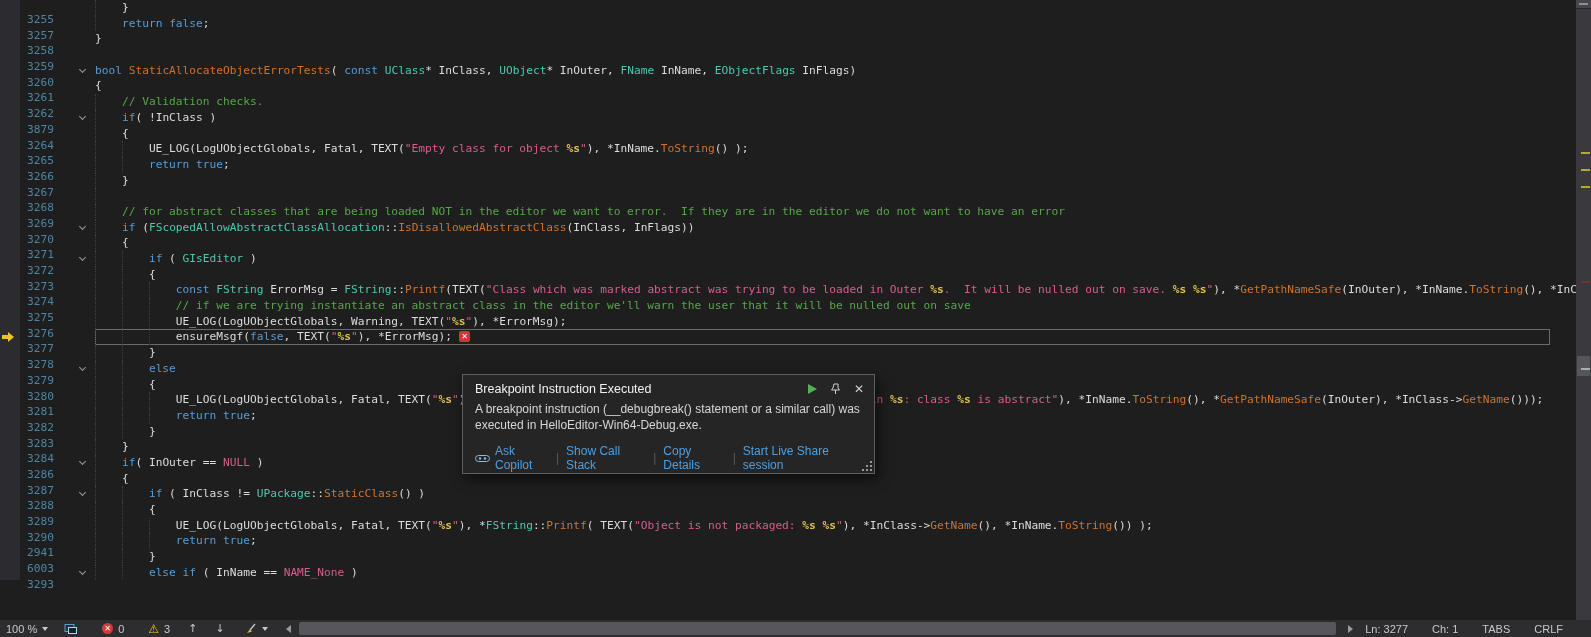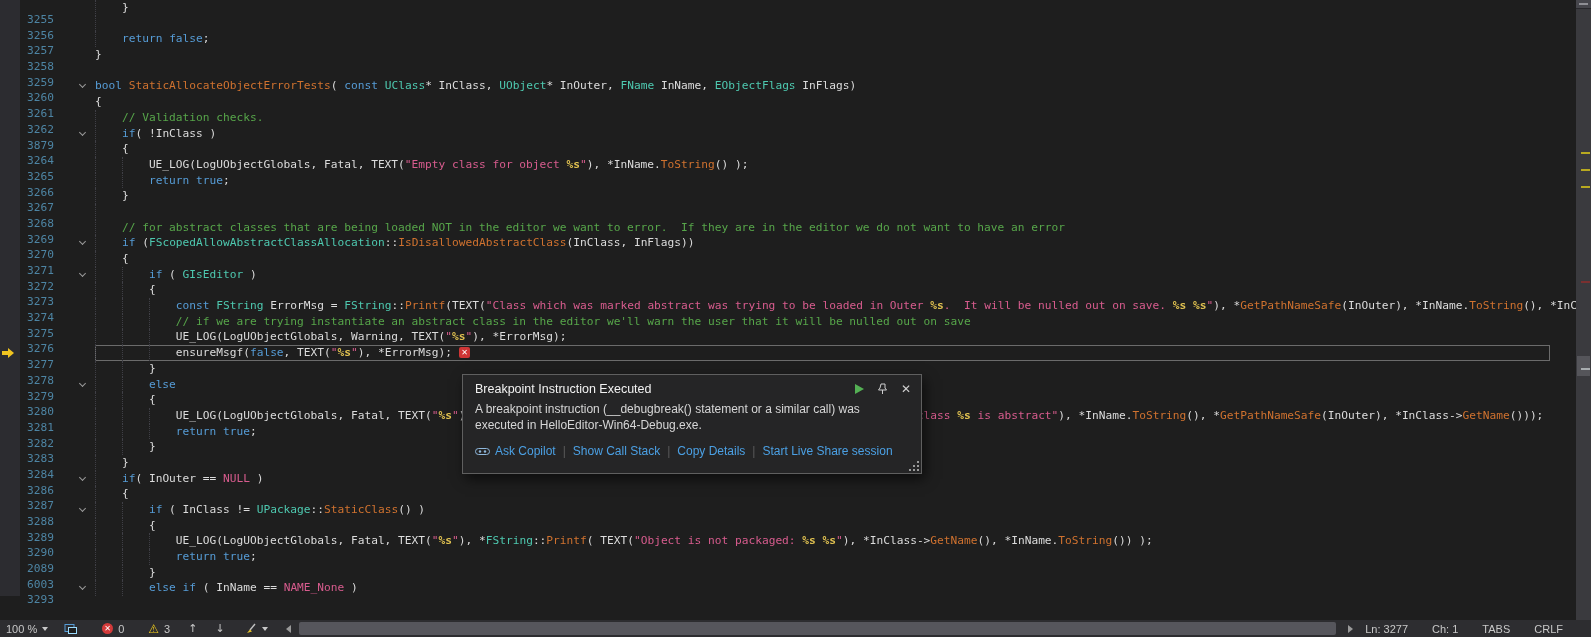--- a/index.html
+++ b/index.html
@@ -24,21 +24,21 @@
   .err-x{display:inline-block;width:11px;height:11px;background:var(--ensure-x-bg,#cf3535);border-radius:2px;color:#fff;font-size:8px;line-height:11px;text-align:center;margin-left:7px;font-family:"Liberation Sans",sans-serif;vertical-align:1px;}
 
   
   .vscroll{position:absolute;right:0;top:0;width:15px;height:620px;background:#3a3a3e;}
   .split-grip{position:absolute;right:0;top:0;width:15px;height:9px;background:#46464c;border-bottom:1px solid #28282c;}
   .split-grip::after{content:"";position:absolute;left:3px;top:3px;width:9px;height:2px;background:#8f8f95;}
   .sb-thumb{position:absolute;left:1px;width:13px;background:#55555a;}
   .sb-mark{position:absolute;right:1px;width:9px;height:2px;}
 
   
-  .popup{position:absolute;left:462px;top:374px;width:460px;height:100px;background:#252526;border:1px solid #5f5f5f;box-shadow:3px 5px 12px rgba(0,0,0,.6);color:#dcdcdc;font-size:12px;z-index:10;}
+  .popup{position:absolute;left:462px;top:374px;width:413px;height:100px;background:#252526;border:1px solid #5f5f5f;box-shadow:3px 5px 12px rgba(0,0,0,.6);color:#dcdcdc;font-size:12px;z-index:10;}
   .popup-header{display:flex;align-items:center;padding:7px 10px 2px 12px;}
   .popup-title{flex:1;color:#f2f2f2;font-size:12.5px;}
   .popup-icons{display:flex;align-items:center;gap:13px;}
   .icon-play{width:0;height:0;border-left:9px solid #54b054;border-top:5px solid transparent;border-bottom:5px solid transparent;cursor:pointer;}
   .icon-pin svg,.icon-copilot svg,.icon-broom svg,.icon-health svg{display:block;}
   .icon-close{color:#d0d0d0;font-size:12px;cursor:pointer;font-family:"DejaVu Sans",sans-serif;}
   .popup-body{padding:3px 12px 6px 12px;line-height:16px;color:#d6d6d6;}
   .popup-footer{display:flex;align-items:center;gap:7px;padding:5px 12px 8px 12px;}
   .plink{color:var(--link-blue,#4ba0e4);display:inline-flex;align-items:center;gap:5px;cursor:pointer;}
   .link-sep{color:#5a5a5a;}
@@ -70,26 +70,20 @@
 <div class="editor">
   <div id="lines">
       <div class="line">
         <div class="bp"></div>
         <div class="num">3255</div>
         <div class="fold"></div>
         <div class="code"><span class="guide" style="left: 0px;"></span><span class="tok tok-p" style="color: rgb(220, 220, 220);">    }</span></div>
       </div>
       <div class="line">
         <div class="bp"></div>
-        <div class="num">3256</div>
-        <div class="fold"></div>
-        <div class="code"><span class="guide" style="left: 0px;"></span></div>
-      </div>
-      <div class="line">
-        <div class="bp"></div>
         <div class="num">3257</div>
         <div class="fold"></div>
         <div class="code"><span class="guide" style="left: 0px;"></span><span class="tok tok-p" style="color: rgb(220, 220, 220);">    </span><span class="tok tok-k" style="color: rgb(86, 156, 214);">return</span><span class="tok tok-p" style="color: rgb(220, 220, 220);"> </span><span class="tok tok-k" style="color: rgb(86, 156, 214);">false</span><span class="tok tok-p" style="color: rgb(220, 220, 220);">;</span></div>
       </div>
       <div class="line">
         <div class="bp"></div>
         <div class="num">3258</div>
         <div class="fold"></div>
         <div class="code"><span class="tok tok-p" style="color: rgb(220, 220, 220);">}</span></div>
       </div>
@@ -290,21 +284,21 @@
         <div class="code"><span class="guide" style="left: 0px;"></span><span class="guide" style="left: 26.88px;"></span><span class="tok tok-p" style="color: rgb(220, 220, 220);">        {</span></div>
       </div>
       <div class="line">
         <div class="bp"></div>
         <div class="num">3290</div>
         <div class="fold"></div>
         <div class="code"><span class="guide" style="left: 0px;"></span><span class="guide" style="left: 26.88px;"></span><span class="guide" style="left: 53.76px;"></span><span class="tok tok-p" style="color: rgb(220, 220, 220);">            UE_LOG(LogUObjectGlobals, Fatal, TEXT(</span><span class="tok tok-s" style="color: rgb(216, 92, 142);">"</span><span class="tok tok-m" style="color: rgb(223, 192, 80);">%s</span><span class="tok tok-s" style="color: rgb(216, 92, 142);">"</span><span class="tok tok-p" style="color: rgb(220, 220, 220);">), *</span><span class="tok tok-t" style="color: rgb(78, 201, 176);">FString</span><span class="tok tok-p" style="color: rgb(220, 220, 220);">::</span><span class="tok tok-f" style="color: rgb(208, 114, 47);">Printf</span><span class="tok tok-p" style="color: rgb(220, 220, 220);">( TEXT(</span><span class="tok tok-s" style="color: rgb(216, 92, 142);">"Object is not packaged: </span><span class="tok tok-m" style="color: rgb(223, 192, 80);">%s</span><span class="tok tok-s" style="color: rgb(216, 92, 142);"> </span><span class="tok tok-m" style="color: rgb(223, 192, 80);">%s</span><span class="tok tok-s" style="color: rgb(216, 92, 142);">"</span><span class="tok tok-p" style="color: rgb(220, 220, 220);">), *InClass-&gt;</span><span class="tok tok-f" style="color: rgb(208, 114, 47);">GetName</span><span class="tok tok-p" style="color: rgb(220, 220, 220);">(), *InName.</span><span class="tok tok-f" style="color: rgb(208, 114, 47);">ToString</span><span class="tok tok-p" style="color: rgb(220, 220, 220);">()) );</span></div>
       </div>
       <div class="line">
         <div class="bp"></div>
-        <div class="num">2089</div>
+        <div class="num">2941</div>
         <div class="fold"></div>
         <div class="code"><span class="guide" style="left: 0px;"></span><span class="guide" style="left: 26.88px;"></span><span class="guide" style="left: 53.76px;"></span><span class="tok tok-p" style="color: rgb(220, 220, 220);">            </span><span class="tok tok-k" style="color: rgb(86, 156, 214);">return</span><span class="tok tok-p" style="color: rgb(220, 220, 220);"> </span><span class="tok tok-k" style="color: rgb(86, 156, 214);">true</span><span class="tok tok-p" style="color: rgb(220, 220, 220);">;</span></div>
       </div>
       <div class="line">
         <div class="bp"></div>
         <div class="num">6003</div>
         <div class="fold"></div>
         <div class="code"><span class="guide" style="left: 0px;"></span><span class="guide" style="left: 26.88px;"></span><span class="tok tok-p" style="color: rgb(220, 220, 220);">        }</span></div>
       </div>
       <div class="line">

